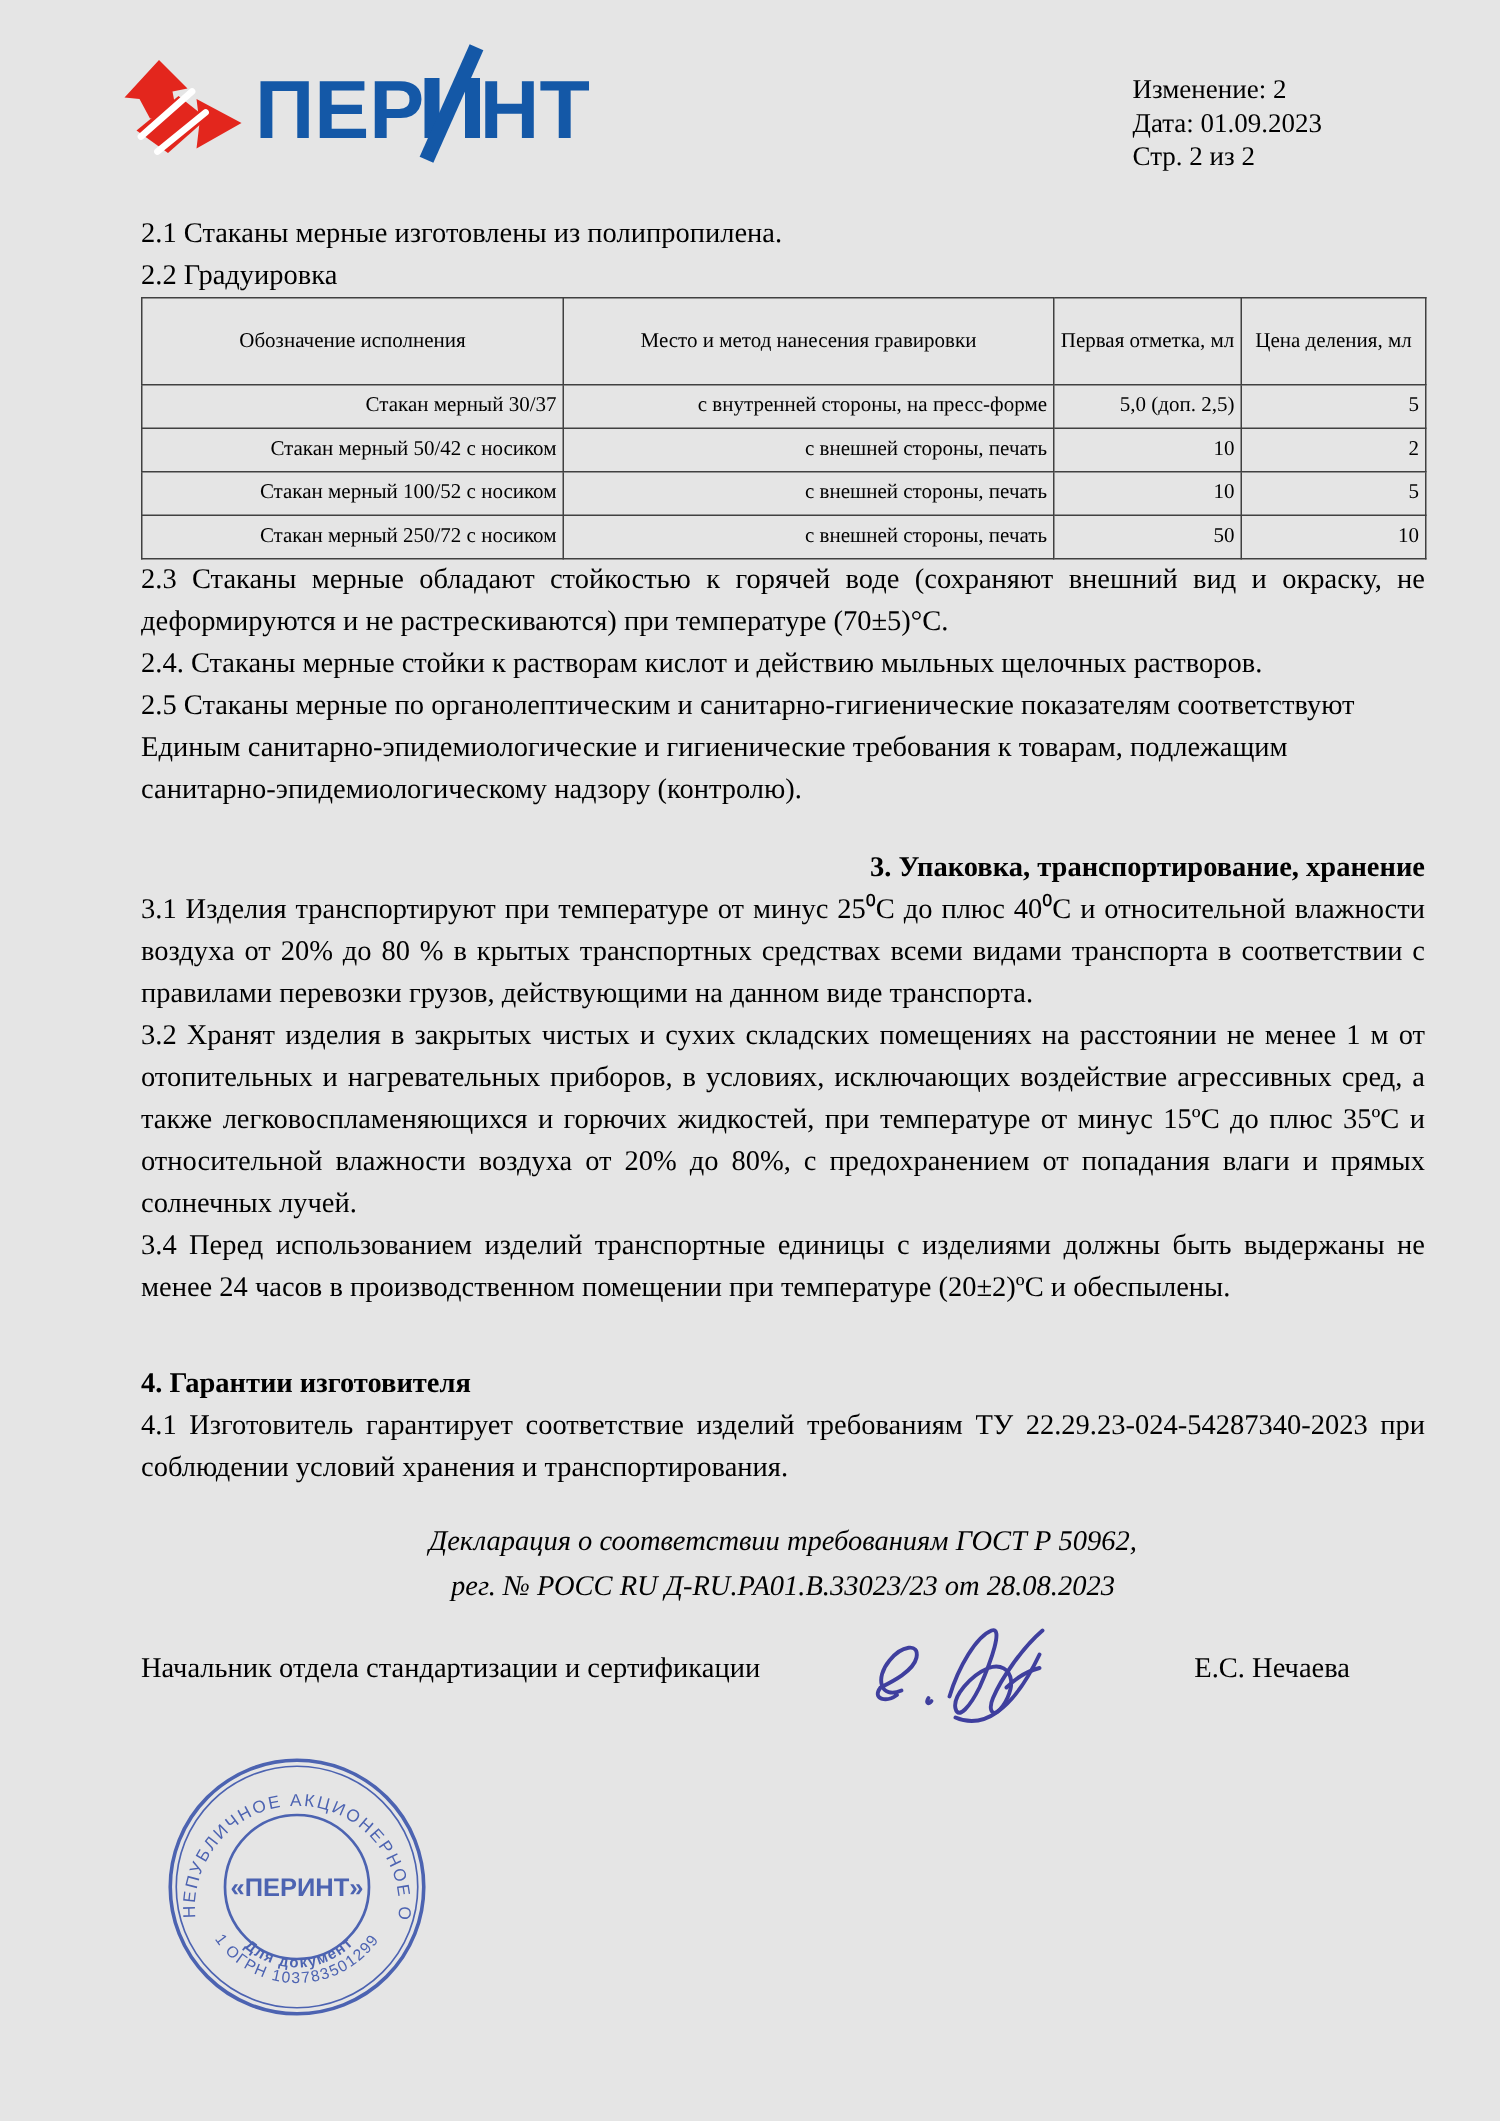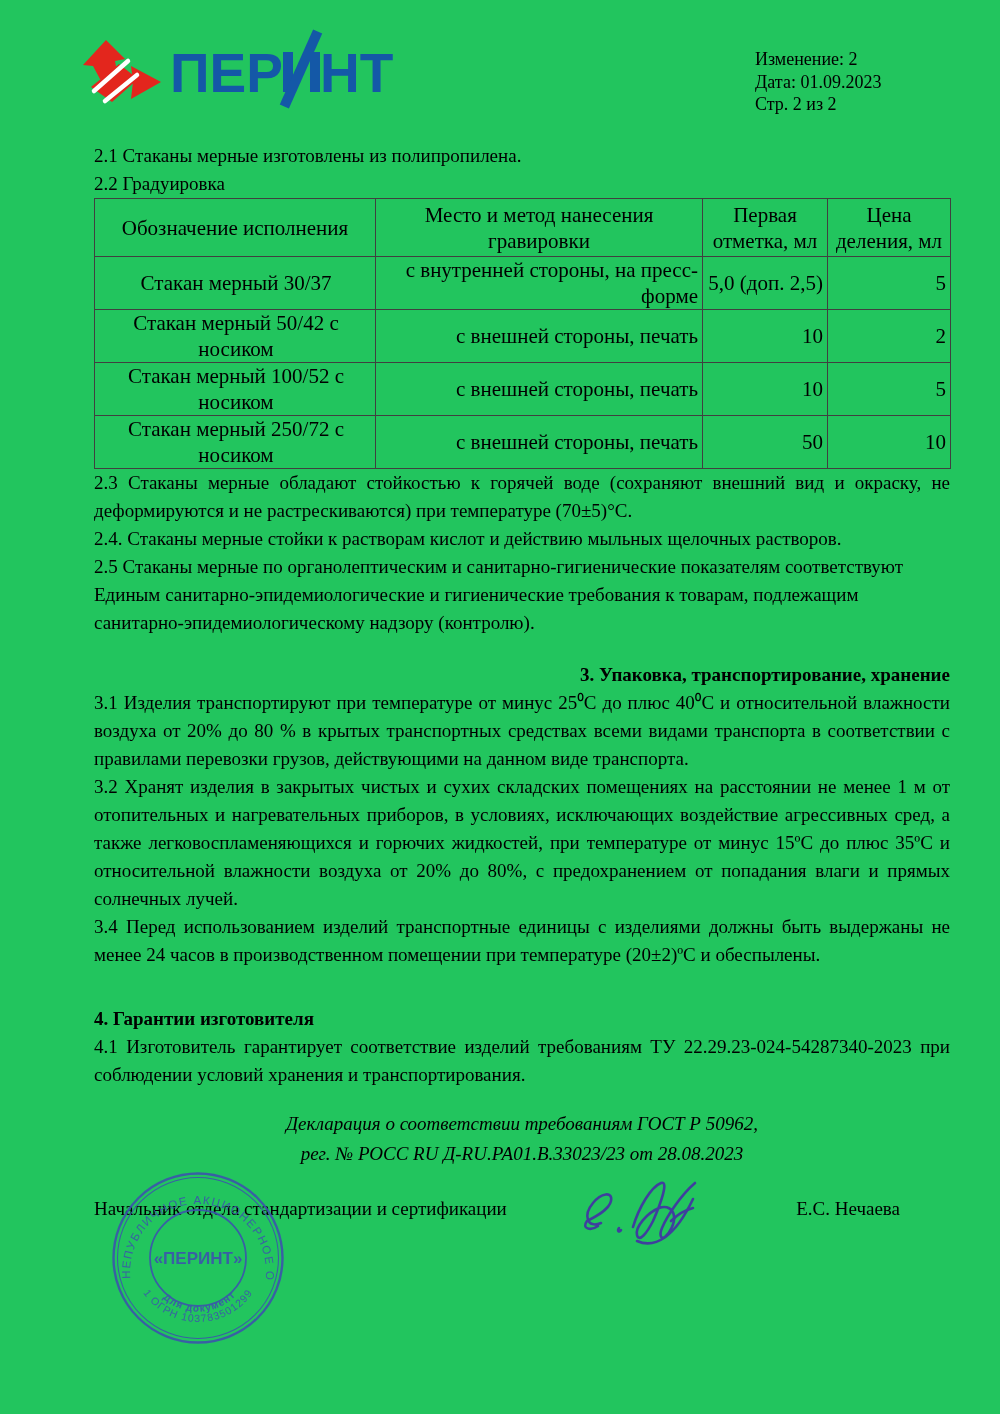--- a/index.html
+++ b/index.html
@@ -1,18 +1,18 @@
 <!DOCTYPE html>
 <html lang="ru"><head>
 <meta charset="utf-8">
 <style>
   html,body { margin:0; padding:0; background:#ffffff; }
   .page {
     position:relative; width:1000px; height:1414px; margin:0 auto;
-    background:#22c55e; color:#000;
+    background:#e5e5e5; color:#000;
     font-family:"Liberation Serif", serif; overflow:hidden;
   }
 
   
   .logo { position:absolute; left:78px; top:38px; display:flex; align-items:flex-start; gap:6px; }
   .logo-mark { width:86px; height:74px; }
   .logo-text {
     font-family:"Liberation Sans", sans-serif; font-weight:bold;
     font-size:55px; line-height:55px; color:#1458a7; letter-spacing:0px;
     margin-top:8px; white-space:nowrap;
@@ -33,29 +33,29 @@
   .content { position:absolute; left:94px; top:142px; width:856px; font-size:19px; line-height:28px; }
   .content p { margin:0; }
   .just { text-align:justify; }
   .sec-title { font-weight:bold; margin:0; }
   #sec3-title { margin-top:24px;text-align:right; }
   #sec4-title { margin-top:36px; }
 
   
   table.grad {
     width:856px; border-collapse:collapse; table-layout:fixed;
-    font-size:21px; margin:0;font-family:Liberation Serif, serif;
+    font-size:14px; margin:0;font-family:Liberation Serif, serif;
   }
   table.grad th, table.grad td {
     border:1px solid #404040; padding:0 4px; text-align:center; vertical-align:middle;
     font-weight:normal; line-height:26px; overflow:hidden;
   }
   table.grad th { height:57px; }
   table.grad td { height:28px;text-align:right; }
-  table.grad td.c1 { text-align:center; padding-left:6px; }
+  table.grad td.c1 { text-align:right; padding-left:6px; }
 
   
   .declaration {
     margin-top:20px; text-align:center; font-style:italic; line-height:30px;
   }
 
   
   .sig-row { position:relative; margin-top:26px; display:flex; align-items:flex-start; }
   .sig-label { flex:0 0 auto; }
   .sig-draw { margin-left:60px; margin-top:-34px; flex:0 0 auto; }

